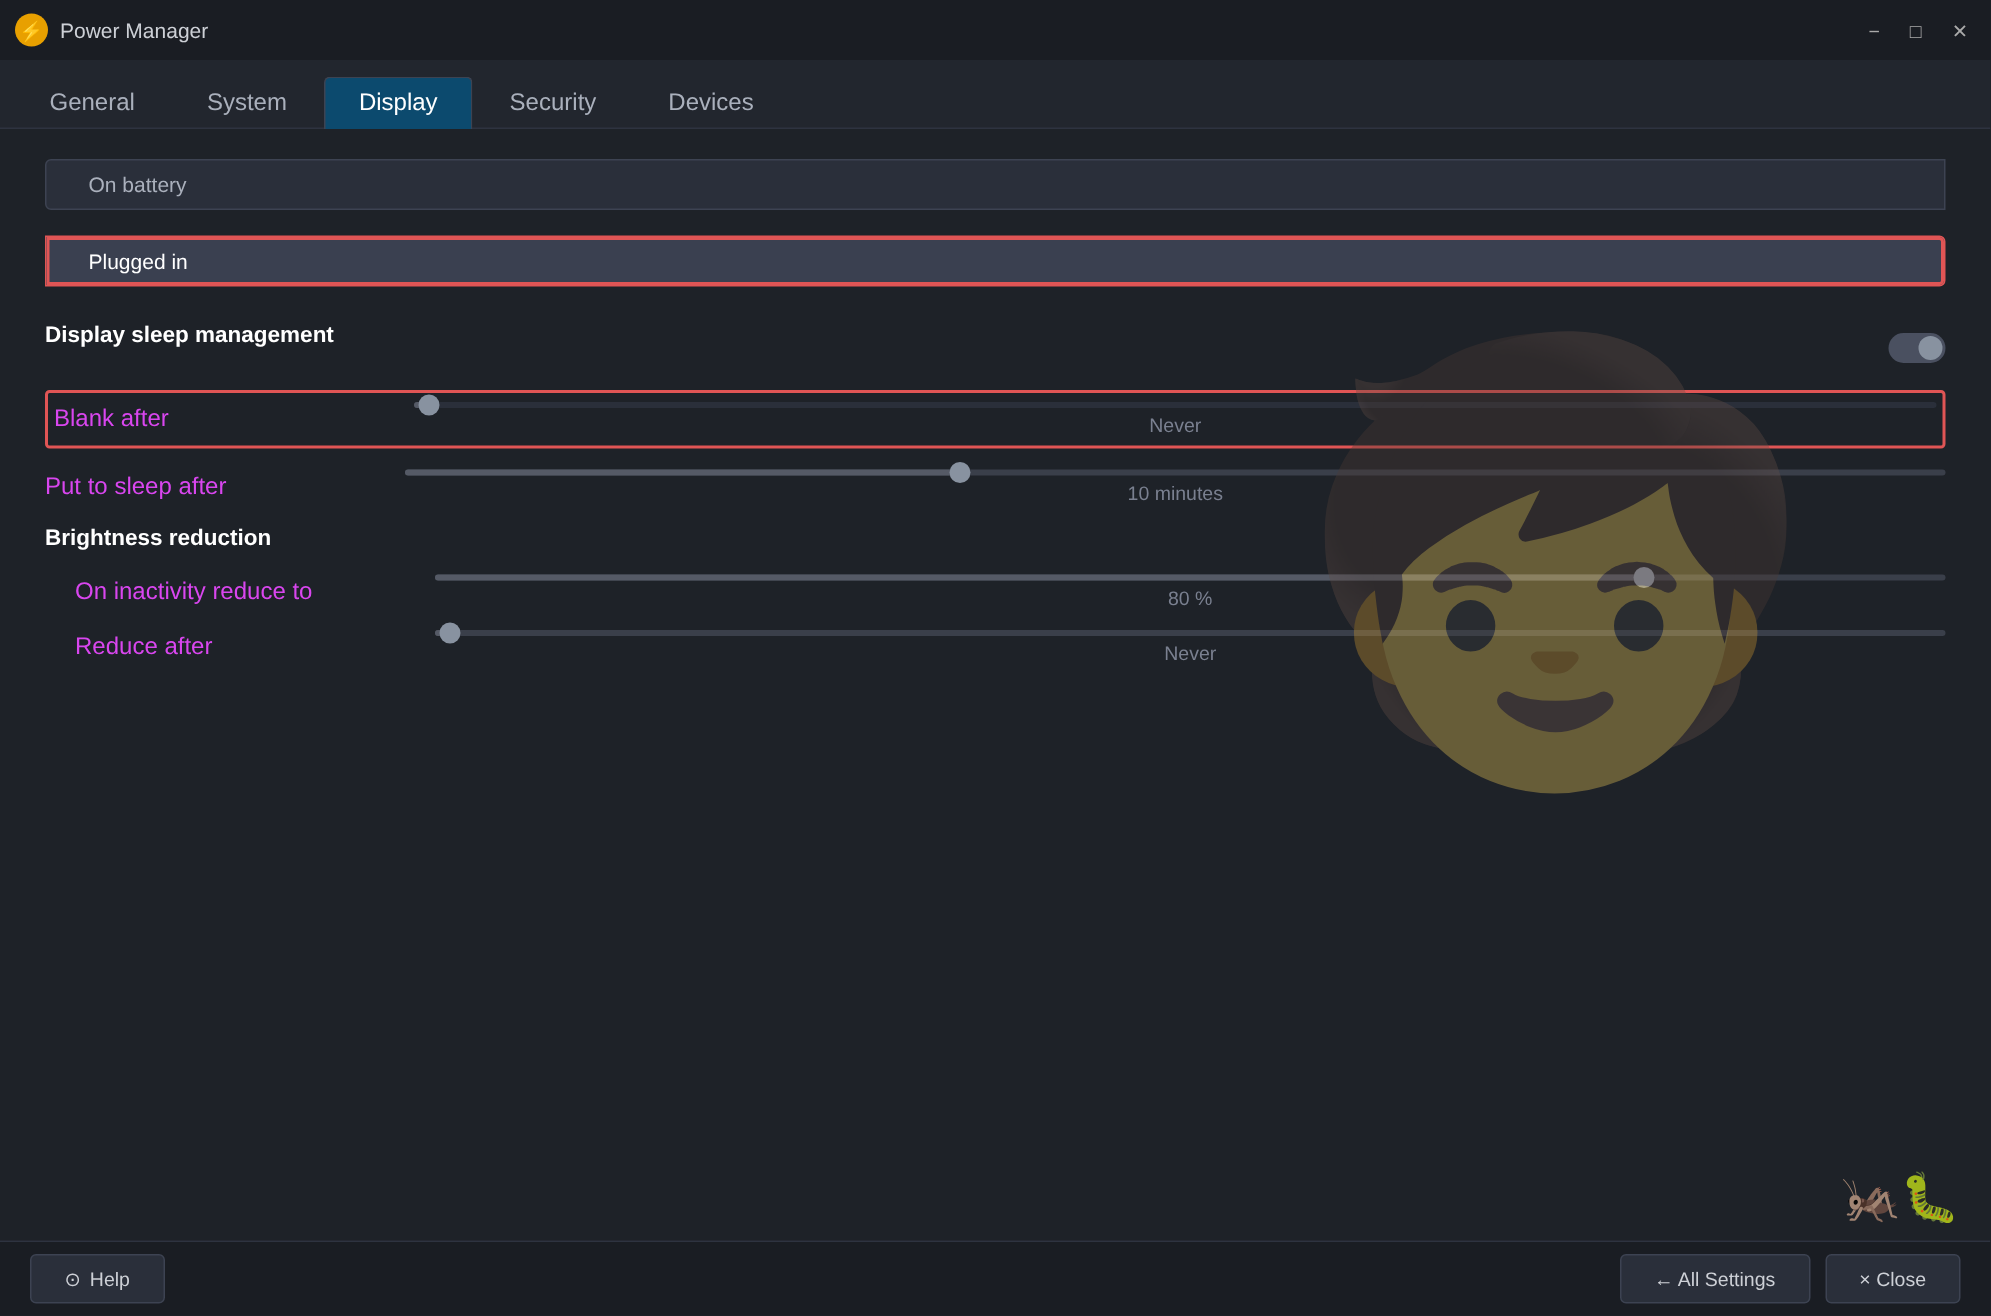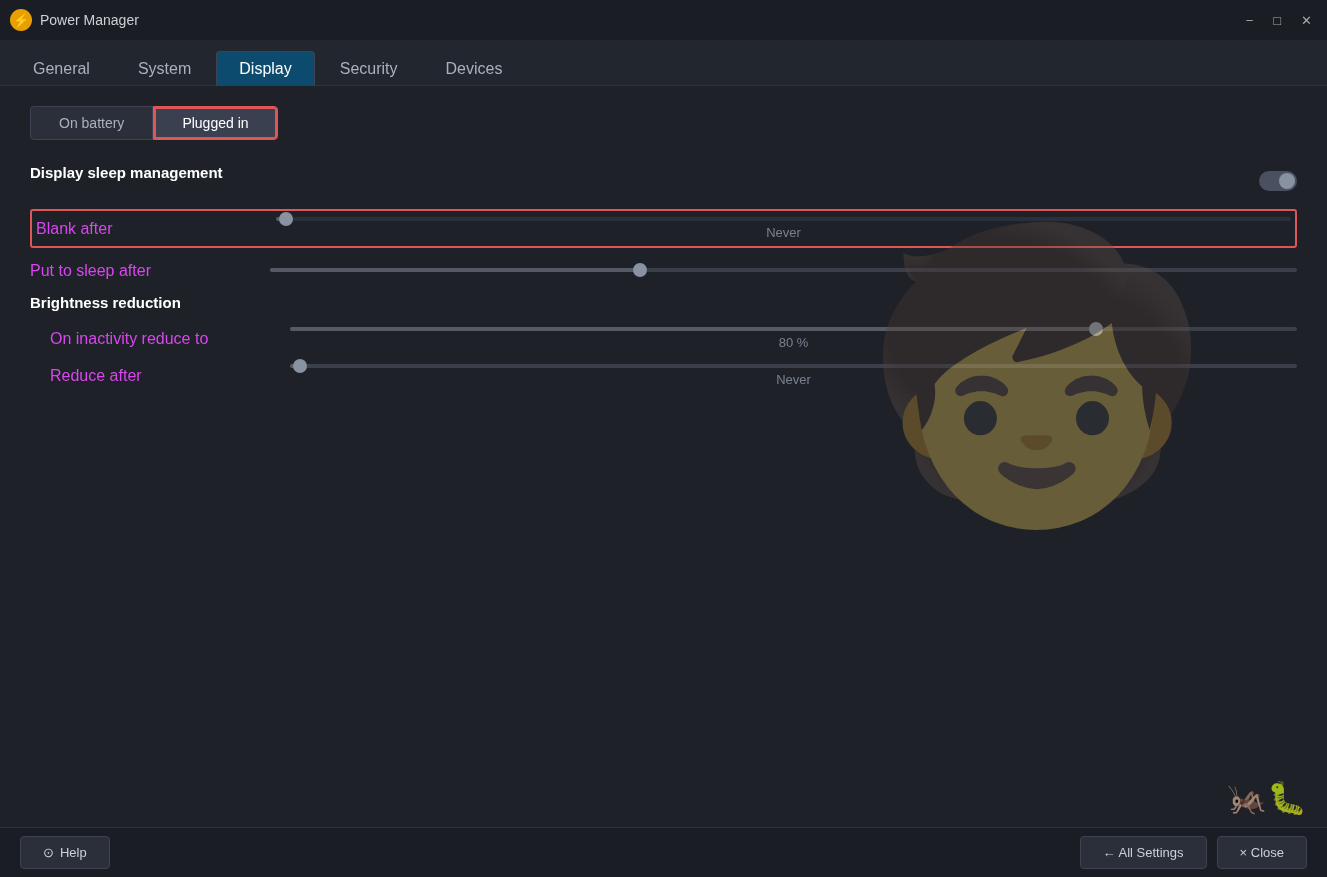--- a/index.html
+++ b/index.html
@@ -86,22 +86,23 @@
     
     #main {
       padding: 20px 30px;
       position: relative;
     }
 
     
     #subtabs {
       display: flex;
       justify-content: flex-start;
-      gap: 0;
+      gap: 17px;
       margin-bottom: 24px;
+      flex-direction: column;
     }
     .subtab {
       padding: 8px 28px;
       font-size: 14px;
       color: #aab0bc;
       cursor: pointer;
       background: #2a2f3a;
       border: 1px solid #3d4352;
     }
     .subtab:first-child { border-radius: 4px 0 0 4px; }
@@ -314,20 +315,21 @@
     </div>
   </div>
 
   <div class="control-row">
     <span class="row-label">Put to sleep after</span>
     <div class="row-slider-area">
       <div class="slider-track">
         <div class="filled" style="width:36%;"></div>
         <div class="slider-thumb" style="left:36%;"></div>
       </div>
+      <div class="slider-value">10 minutes</div>
     </div>
   </div>
 
 
   <div style="margin-top: 6px;">
     <div class="section-title">Brightness reduction</div>
 
     <div class="control-row" style="margin-left:20px;">
       <span class="row-label">On inactivity reduce to</span>
       <div class="row-slider-area">

